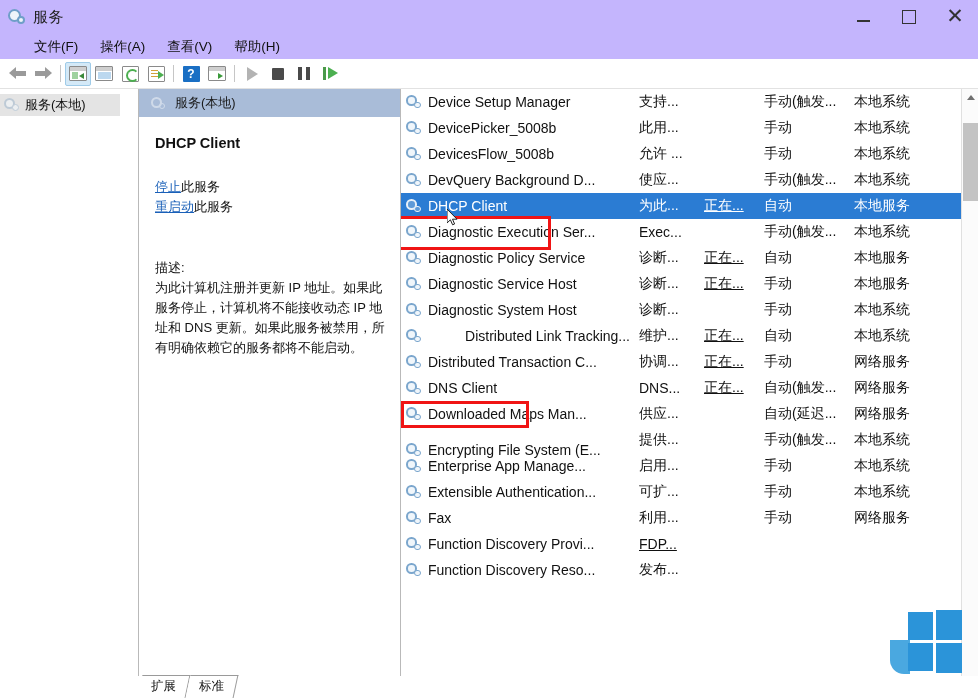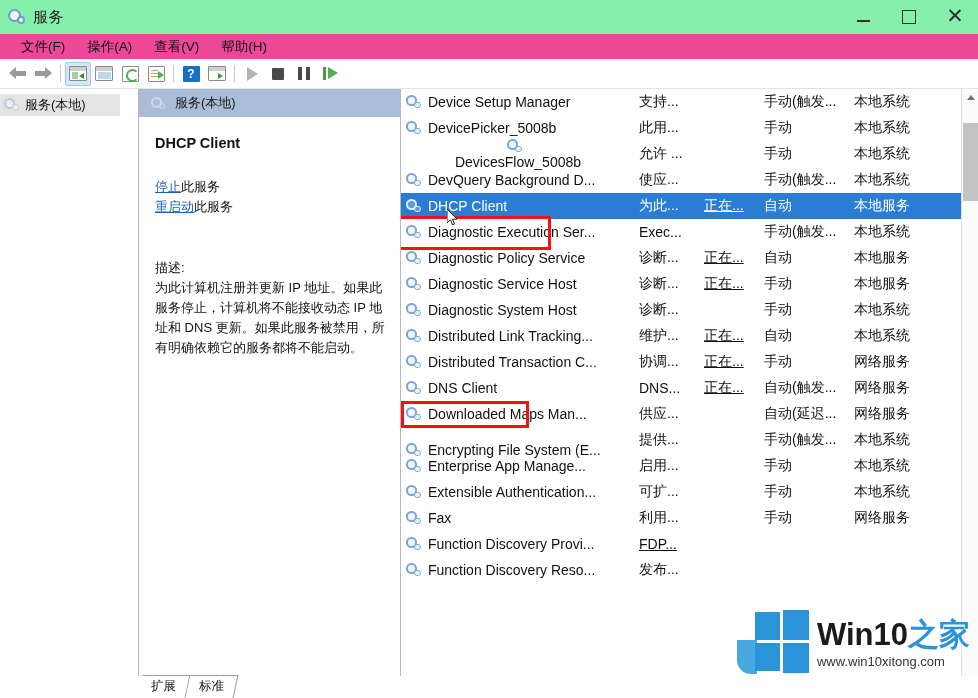--- a/index.html
+++ b/index.html
@@ -7,41 +7,41 @@
     width: 978px; height: 698px;
     font-family: "Liberation Sans", "DejaVu Sans", sans-serif;
     background: #ffffff;
     overflow: hidden;
   }
   .window { position: relative; width: 978px; height: 698px; background:#fff; }
 
   
   .titlebar {
     height: 34px; display:flex; align-items:center;
-    background:#86efac; position:relative;
+    background:#c4b5fd; position:relative;
   }
   .title-icon { width:18px; height:18px; margin-left:8px; margin-right:7px; position:relative; flex:none;}
   .gear {
     position:absolute; border-radius:50%;
     border:2.5px solid #6f9fc8; background:#eef4fa;
   }
   .gear.g1 { width:13px; height:13px; left:0; top:1px; }
   .gear.g2 { width:8px; height:8px; left:9px; top:8px; border-width:2px;}
   .title-text { font-size:15px; color:#222; letter-spacing:0.5px; }
   .winbtns { position:absolute; right:0; top:0; height:34px; display:flex; }
   .winbtn {
     width:46px; height:34px; display:flex; align-items:center; justify-content:center;
     font-size:15px; color:#333; background:transparent;
   }
   .winbtn.min::after { content:""; display:block; width:13px; height:1.6px; background:#333; margin-top:8px;}
   .winbtn.max::after { content:""; display:block; width:12px; height:12px; border:1.6px solid #333;}
   .winbtn.close { font-size:21px; font-weight:300; line-height:1; padding-bottom:3px;}
 
   
-  .menubar { height:25px; display:flex; align-items:center; padding-left:10px; background:#ec4899;}
+  .menubar { height:25px; display:flex; align-items:center; padding-left:23px; background:#c4b5fd;}
   .menu-item { font-size:13.5px; color:#111; padding:2px 11px; }
 
   
   .toolbar {
     height:30px; display:flex; align-items:center; padding-left:4px;
     background:#fff; border-bottom:1px solid #e2e2e2;
   }
   .tb { width:26px; height:24px; display:flex; align-items:center; justify-content:center; position:relative;}
   .tb.sep { width:9px; }
   .tb.sep::after { content:""; width:1px; height:17px; background:#c6c6c6; }
@@ -327,21 +327,21 @@
                   <span class="gear g2"></span>
                 </span>
                 <span>DevicePicker_5008b</span>
               </div>
               <div class="cell" style="width: 65px;">此用...</div>
               <div class="cell" style="width: 60px;"></div>
               <div class="cell" style="width: 90px;">手动</div>
               <div class="cell" style="width: 95px;">本地系统</div>
             </div>
             <div class="row">
-              <div class="cell name" style="width: 229px; flex-direction: column;">
+              <div class="cell name" style="width: 229px;">
                 <span class="row-gear">
                   <span class="gear g1"></span>
                   <span class="gear g2"></span>
                 </span>
                 <span>DevicesFlow_5008b</span>
               </div>
               <div class="cell" style="width: 65px;">允许 ...</div>
               <div class="cell" style="width: 60px;"></div>
               <div class="cell" style="width: 90px;">手动</div>
               <div class="cell" style="width: 95px;">本地系统</div>
@@ -418,21 +418,21 @@
                   <span class="gear g2"></span>
                 </span>
                 <span>Diagnostic System Host</span>
               </div>
               <div class="cell" style="width: 65px;">诊断...</div>
               <div class="cell" style="width: 60px;"></div>
               <div class="cell" style="width: 90px;">手动</div>
               <div class="cell" style="width: 95px;">本地系统</div>
             </div>
             <div class="row">
-              <div class="cell name" style="width: 229px;">
+              <div class="cell name" style="width: 229px; justify-content: space-between;">
                 <span class="row-gear">
                   <span class="gear g1"></span>
                   <span class="gear g2"></span>
                 </span>
                 <span>Distributed Link Tracking...</span>
               </div>
               <div class="cell" style="width: 65px;">维护...</div>
               <div class="cell" style="width: 60px;"><span class="st-underline">正在...</span></div>
               <div class="cell" style="width: 90px;">自动</div>
               <div class="cell" style="width: 95px;">本地系统</div>
@@ -573,24 +573,20 @@
   </div>
 
   <div class="watermark">
     <div class="wm-logo">
       <span class="wm-tail"></span>
       <span class="wm-sq a"></span>
         <span class="wm-sq b"></span>
       <span class="wm-sq c"></span>
         <span class="wm-sq d"></span>
     </div>
-    <div class="wm-text">
-      <div class="wm-main"><span>Win10</span><span class="cn">之家</span></div>
-      <div class="wm-url">www.win10xitong.com</div>
-    </div>
   </div>
 
   <div class="bottombar">
     <div class="tabs-wrap" id="bottom-tabs">
         <div class="tab"><span>扩展</span></div>
         <div class="tab active"><span>标准</span></div>
       </div>
   </div>
 
 </div>

